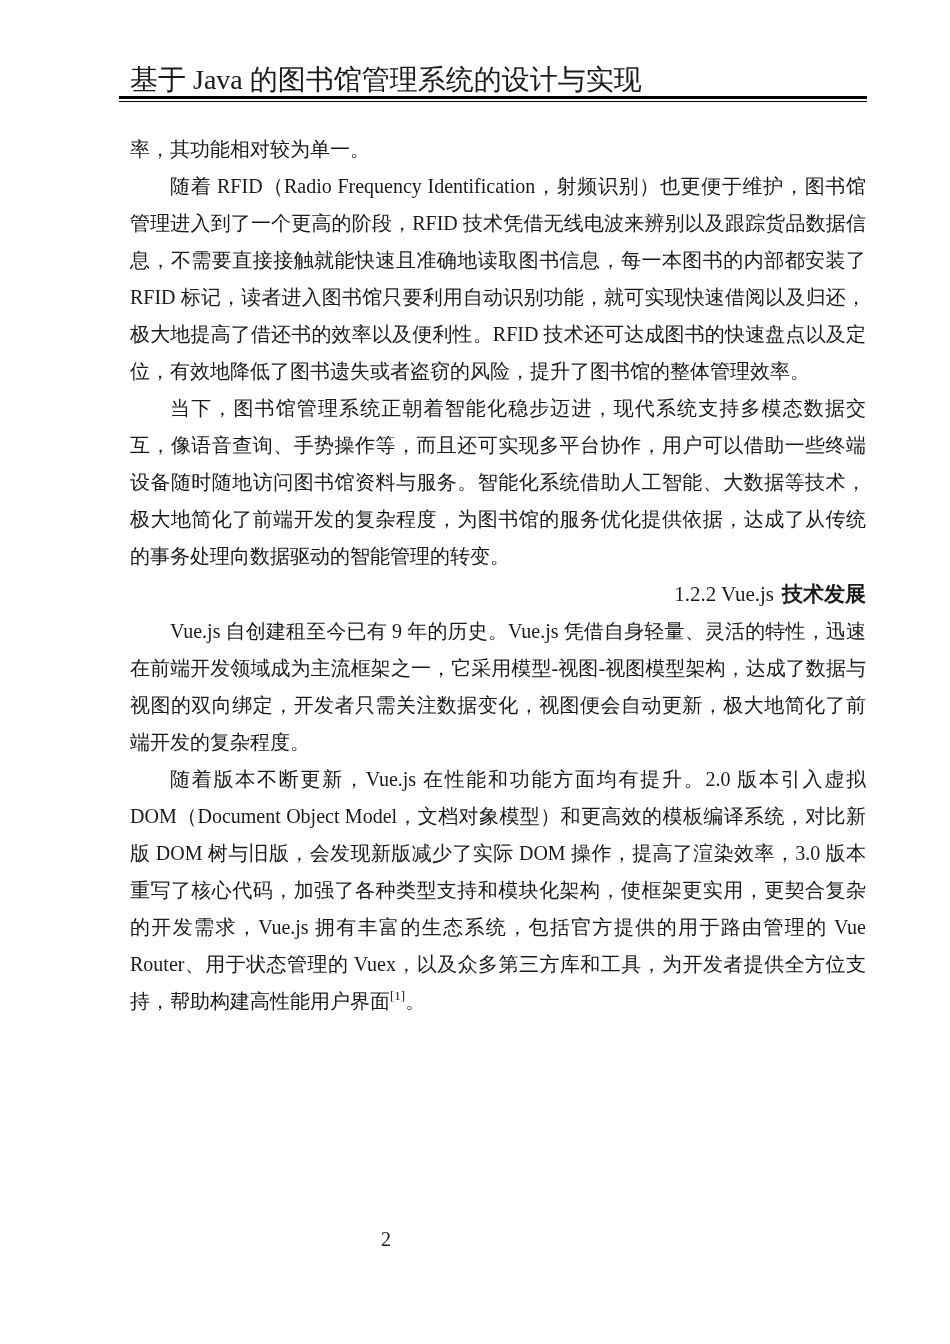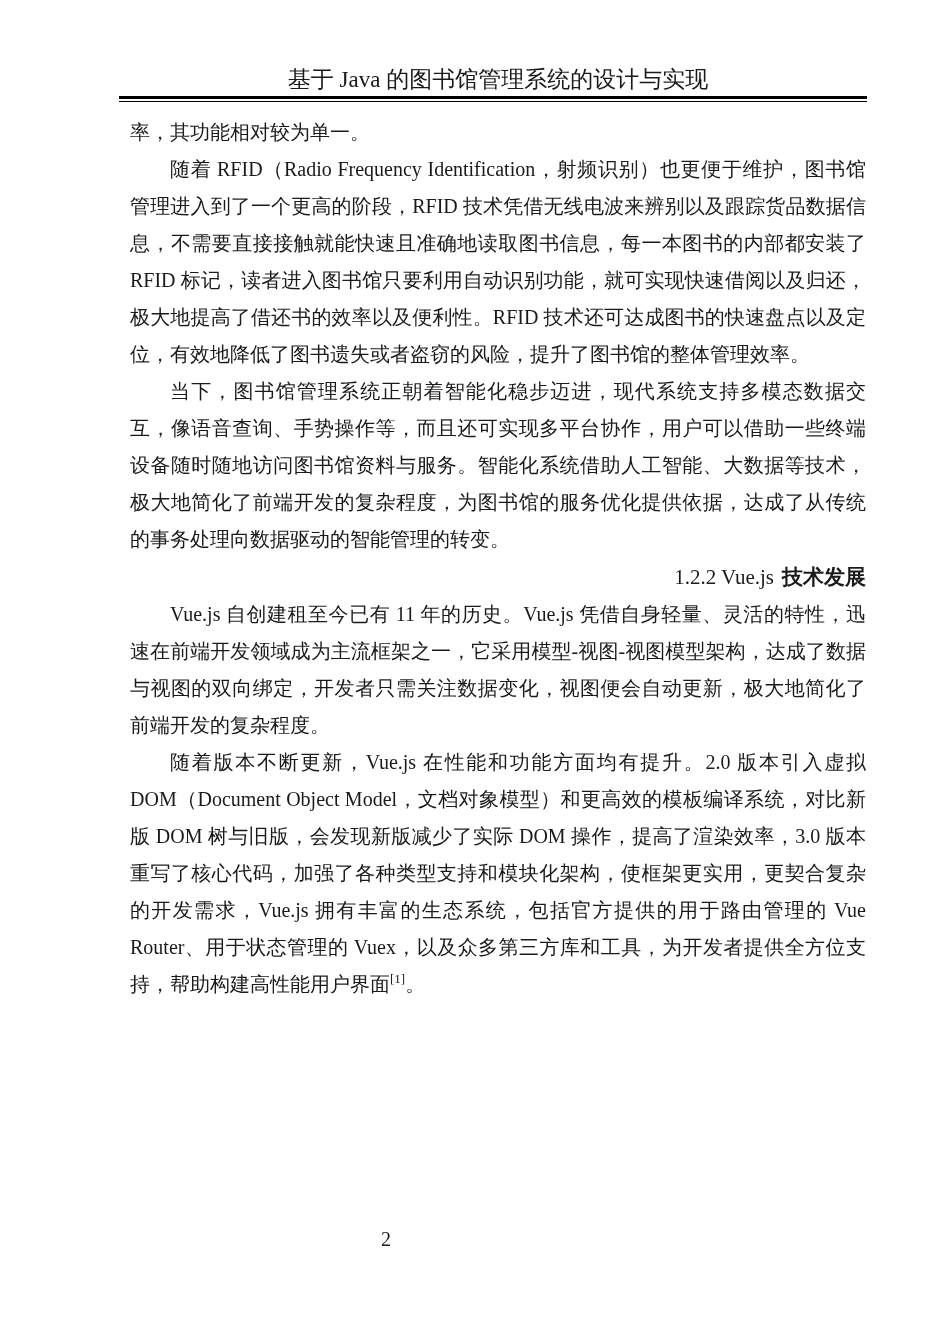--- a/index.html
+++ b/index.html
@@ -14,43 +14,43 @@
     background: #ffffff;
     color: #1a1a1a;
     font-family: "Liberation Serif", "DejaVu Serif", serif;
     overflow: hidden;
   }
   .header-title {
     position: absolute;
     top: 66px;
     left: 130px;
     width: 736px;
-    text-align: center;
-    font-size: 23px;
+    text-align: left;
+    font-size: 28px;
     line-height: 28px;
     white-space: nowrap;
   }
   .header-rule {
     position: absolute;
     top: 96px;
     left: 119px;
     width: 748px;
   }
   .header-rule .rule-thick {
     height: 3px;
     background: #000000;
   }
   .header-rule .rule-thin {
     height: 1px;
     background: #000000;
     margin-top: 2px;
   }
   .document-body {
     position: absolute;
-    top: 114px;
+    top: 131px;
     left: 130px;
     width: 736px;
     font-size: 20px;
     line-height: 37px;
     text-align: justify;
   }
   .para {
     margin: 0;
     text-indent: 2em;
   }
@@ -96,19 +96,19 @@
   <div class="header-rule">
     <div class="rule-thick"></div>
     <div class="rule-thin"></div>
   </div>
 
   <div class="document-body" id="document-body">
       <p class="para no-indent">率，其功能相对较为单一。</p>
       <p class="para">随着 RFID（Radio Frequency Identification，射频识别）也更便于维护，图书馆管理进入到了一个更高的阶段，RFID 技术凭借无线电波来辨别以及跟踪货品数据信息，不需要直接接触就能快速且准确地读取图书信息，每一本图书的内部都安装了 RFID 标记，读者进入图书馆只要利用自动识别功能，就可实现快速借阅以及归还，极大地提高了借还书的效率以及便利性。RFID 技术还可达成图书的快速盘点以及定位，有效地降低了图书遗失或者盗窃的风险，提升了图书馆的整体管理效率。</p>
       <p class="para">当下，图书馆管理系统正朝着智能化稳步迈进，现代系统支持多模态数据交互，像语音查询、手势操作等，而且还可实现多平台协作，用户可以借助一些终端设备随时随地访问图书馆资料与服务。智能化系统借助人工智能、大数据等技术，极大地简化了前端开发的复杂程度，为图书馆的服务优化提供依据，达成了从传统的事务处理向数据驱动的智能管理的转变。</p>
       <div class="section-heading"><span class="h-num">1.2.2 Vue.js</span><span class="h-cn">技术发展</span></div>
-      <p class="para">Vue.js 自创建租至今已有 11 年的历史。Vue.js 凭借自身轻量、灵活的特性，迅速在前端开发领域成为主流框架之一，它采用模型-视图-视图模型架构，达成了数据与视图的双向绑定，开发者只需关注数据变化，视图便会自动更新，极大地简化了前端开发的复杂程度。</p>
+      <p class="para">Vue.js 自创建租至今已有 9 年的历史。Vue.js 凭借自身轻量、灵活的特性，迅速在前端开发领域成为主流框架之一，它采用模型-视图-视图模型架构，达成了数据与视图的双向绑定，开发者只需关注数据变化，视图便会自动更新，极大地简化了前端开发的复杂程度。</p>
       <p class="para">随着版本不断更新，Vue.js 在性能和功能方面均有提升。2.0 版本引入虚拟 DOM（Document Object Model，文档对象模型）和更高效的模板编译系统，对比新版 DOM 树与旧版，会发现新版减少了实际 DOM 操作，提高了渲染效率，3.0 版本重写了核心代码，加强了各种类型支持和模块化架构，使框架更实用，更契合复杂的开发需求，Vue.js 拥有丰富的生态系统，包括官方提供的用于路由管理的 Vue Router、用于状态管理的 Vuex，以及众多第三方库和工具，为开发者提供全方位支持，帮助构建高性能用户界面<sup>[1]</sup>。</p>
     </div>
 
   <div class="footer-page-num">2</div>
 
 </div>
 
 </body></html>

